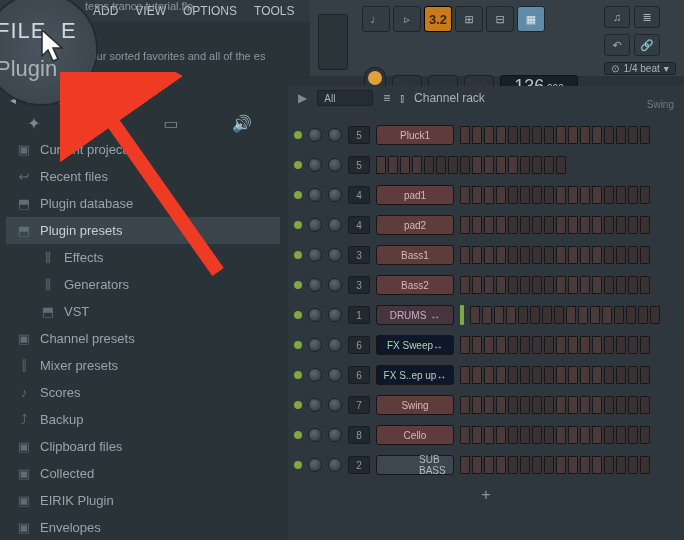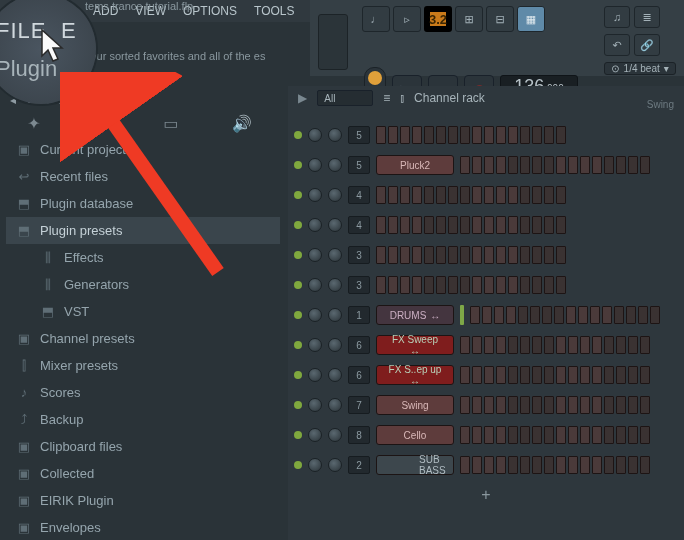--- a/index.html
+++ b/index.html
@@ -26,21 +26,21 @@
 .red-arrow { position: absolute; z-index: 25; pointer-events: none; }
 
 
 .top-toolbar { position: absolute; top: 0; right: 0; height: 76px; background: #353f45; display: flex; }
 .knob-col { width: 56px; padding-top: 8px; display: flex; flex-direction: column; align-items: center; gap: 6px; }
 .master-vol { width: 30px; height: 56px; background: linear-gradient(#2b3439,#2b3439); border: 1px solid #1c2327; border-radius: 3px; margin-top: 6px; }
 
 .button-grid { display: grid; grid-template-columns: repeat(6, 28px); grid-template-rows: 26px 26px; gap: 3px; padding: 6px 6px 0 6px; }
 .tb { background: #323c42; border: 1px solid #1e262b; border-radius: 3px; display: flex; align-items: center; justify-content: center; font-size: 11px; color: #a3b1b8; }
 .tb.hl { background: #5f8aa8; color: #dfe9ee; }
-.patnum { background: #c97a1a; color: #3b2603; font-weight: bold; font-size: 13px; border: 6px solid #000000; border-radius: 3px; display:flex; align-items:center; justify-content:center; }
+.patnum { background: #c97a1a; color: #3b2603; font-weight: bold; font-size: 13px; border: 1px solid #000000; border-radius: 3px; display:flex; align-items:center; justify-content:center; }
 
 .transport { display: flex; gap: 6px; align-items: center; padding: 6px 8px 0 8px; }
 .pat-song { width: 22px; height: 46px; background: #2b343a; border: 1px solid #1b2227; border-radius: 10px; display: flex; flex-direction: column; justify-content: space-between; padding: 3px; }
 .ps-dot { width: 14px; height: 14px; border-radius: 7px; margin: 0 auto; }
 .ps-dot.on { background: #e0a03a; }
 .ps-dot.off { background: #333c42; border: 1px solid #222; }
 
 .play-btn, .stop-btn, .rec-btn { width: 30px; height: 30px; background: #2b343a; border: 1px solid #19212a; border-radius: 4px; display:flex; align-items:center; justify-content:center; color: #cdd7dc; }
 .rec-btn .dot { width: 11px; height: 11px; border-radius: 6px; background: #7b2b2b; }
 
@@ -75,21 +75,21 @@
 .rack-hdr .play-icn { color: #7a8890; }
 .rack-hdr .sel-all { width: 56px; height: 16px; background: #252d32; border: 1px solid #19212a; border-radius: 2px; font-size: 10px; display:flex; align-items:center; padding-left: 6px; }
 .rack-hdr .swing-l { margin-left: auto; font-size: 10px; color: #6d7a81; margin-top: 12px; }
 
 .rack-body { padding: 14px 6px 0 6px; display: flex; flex-direction: column; gap: 8px; }
 .ch-row { display: flex; align-items: center; gap: 6px; height: 22px; }
 .ch-led { width: 8px; height: 8px; border-radius: 4px; background: #7fa83e; }
 .ch-knob { width: 14px; height: 14px; border-radius: 7px; background: radial-gradient(circle at 40% 35%, #5a6870, #2a3338); border: 1px solid #1b2226; }
 .ch-num { width: 22px; height: 18px; background: #22292e; border: 1px solid #161c20; border-radius: 2px; font-size: 10px; display:flex; align-items:center; justify-content:center; color: #8c9aa1; }
 .ch-name { width: 78px; height: 20px; border-radius: 3px; font-size: 10px; display:flex; align-items:center; justify-content:center; color: #d9b8b8; background: #5e3c3c; border: 1px solid #1c1414; }
-.ch-name.fx { background: #7f1d1d; color: #b8d0b8; flex-direction: column; }
+.ch-name.fx { background: #0f172a; color: #b8d0b8; }
 .ch-name.seq { background: #44353f; color: #caaec2; gap: 4px; }
 .ch-name.sub { background: #3d474d; color: #b0bcc2; padding-left: 42px; }
 .steps { display: flex; gap: 2px; }
 .step { width: 10px; height: 18px; background: #4a3a3a; border: 1px solid #1d1414; border-radius: 1px; }
 .step.b { background: #3a3232; }
 .group-mark { width: 4px; height: 20px; background: #7ea847; border-radius: 1px; }
 
 .add-ch { text-align: center; color: #8a979e; font-size: 16px; padding-top: 10px; }
 
 
@@ -266,20 +266,23 @@
     <span>⫾</span>
     <span>Channel rack</span>
     <span class="swing-l">Swing</span>
   </div>
   <div class="rack-body" id="rack-body">
       <div class="ch-row">
         <div class="ch-led"></div>
         <div class="ch-knob"></div>
         <div class="ch-knob"></div>
         <div class="ch-num">5</div>
+        <div class="ch-name ">
+          <span>Pluck1</span>
+        </div>
         <div class="steps">
           <div class="step"></div>
           <div class="step"></div>
           <div class="step"></div>
           <div class="step"></div>
           <div class="step b"></div>
           <div class="step b"></div>
           <div class="step b"></div>
           <div class="step b"></div>
           <div class="step"></div>
@@ -290,22 +293,46 @@
           <div class="step b"></div>
           <div class="step b"></div>
           <div class="step b"></div>
         </div>
       </div>
       <div class="ch-row">
         <div class="ch-led"></div>
         <div class="ch-knob"></div>
         <div class="ch-knob"></div>
         <div class="ch-num">5</div>
+        <div class="steps">
+          <div class="step"></div>
+          <div class="step"></div>
+          <div class="step"></div>
+          <div class="step"></div>
+          <div class="step b"></div>
+          <div class="step b"></div>
+          <div class="step b"></div>
+          <div class="step b"></div>
+          <div class="step"></div>
+          <div class="step"></div>
+          <div class="step"></div>
+          <div class="step"></div>
+          <div class="step b"></div>
+          <div class="step b"></div>
+          <div class="step b"></div>
+          <div class="step b"></div>
+        </div>
+      </div>
+      <div class="ch-row">
+        <div class="ch-led"></div>
+        <div class="ch-knob"></div>
+        <div class="ch-knob"></div>
+        <div class="ch-num">4</div>
         <div class="ch-name ">
-          <span>Pluck2</span>
+          <span>pad1</span>
         </div>
         <div class="steps">
           <div class="step"></div>
           <div class="step"></div>
           <div class="step"></div>
           <div class="step"></div>
           <div class="step b"></div>
           <div class="step b"></div>
           <div class="step b"></div>
           <div class="step b"></div>
@@ -317,44 +344,23 @@
           <div class="step b"></div>
           <div class="step b"></div>
           <div class="step b"></div>
         </div>
       </div>
       <div class="ch-row">
         <div class="ch-led"></div>
         <div class="ch-knob"></div>
         <div class="ch-knob"></div>
         <div class="ch-num">4</div>
-        <div class="steps">
-          <div class="step"></div>
-          <div class="step"></div>
-          <div class="step"></div>
-          <div class="step"></div>
-          <div class="step b"></div>
-          <div class="step b"></div>
-          <div class="step b"></div>
-          <div class="step b"></div>
-          <div class="step"></div>
-          <div class="step"></div>
-          <div class="step"></div>
-          <div class="step"></div>
-          <div class="step b"></div>
-          <div class="step b"></div>
-          <div class="step b"></div>
-          <div class="step b"></div>
-        </div>
-      </div>
-      <div class="ch-row">
-        <div class="ch-led"></div>
-        <div class="ch-knob"></div>
-        <div class="ch-knob"></div>
-        <div class="ch-num">4</div>
+        <div class="ch-name ">
+          <span>pad2</span>
+        </div>
         <div class="steps">
           <div class="step"></div>
           <div class="step"></div>
           <div class="step"></div>
           <div class="step"></div>
           <div class="step b"></div>
           <div class="step b"></div>
           <div class="step b"></div>
           <div class="step b"></div>
           <div class="step"></div>
@@ -365,20 +371,23 @@
           <div class="step b"></div>
           <div class="step b"></div>
           <div class="step b"></div>
         </div>
       </div>
       <div class="ch-row">
         <div class="ch-led"></div>
         <div class="ch-knob"></div>
         <div class="ch-knob"></div>
         <div class="ch-num">3</div>
+        <div class="ch-name ">
+          <span>Bass1</span>
+        </div>
         <div class="steps">
           <div class="step"></div>
           <div class="step"></div>
           <div class="step"></div>
           <div class="step"></div>
           <div class="step b"></div>
           <div class="step b"></div>
           <div class="step b"></div>
           <div class="step b"></div>
           <div class="step"></div>
@@ -389,20 +398,23 @@
           <div class="step b"></div>
           <div class="step b"></div>
           <div class="step b"></div>
         </div>
       </div>
       <div class="ch-row">
         <div class="ch-led"></div>
         <div class="ch-knob"></div>
         <div class="ch-knob"></div>
         <div class="ch-num">3</div>
+        <div class="ch-name ">
+          <span>Bass2</span>
+        </div>
         <div class="steps">
           <div class="step"></div>
           <div class="step"></div>
           <div class="step"></div>
           <div class="step"></div>
           <div class="step b"></div>
           <div class="step b"></div>
           <div class="step b"></div>
           <div class="step b"></div>
           <div class="step"></div>

